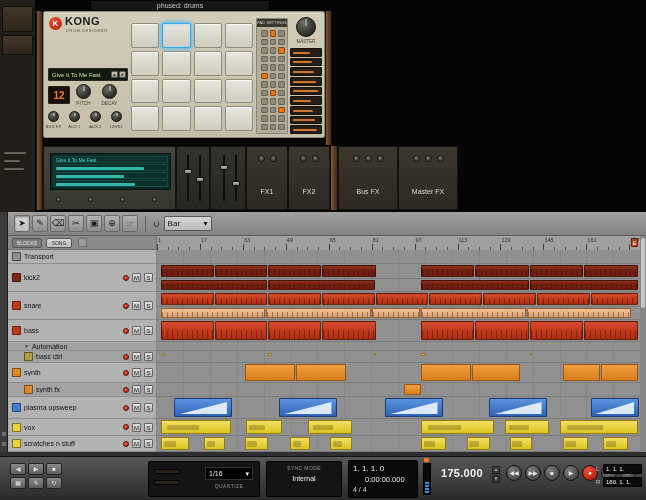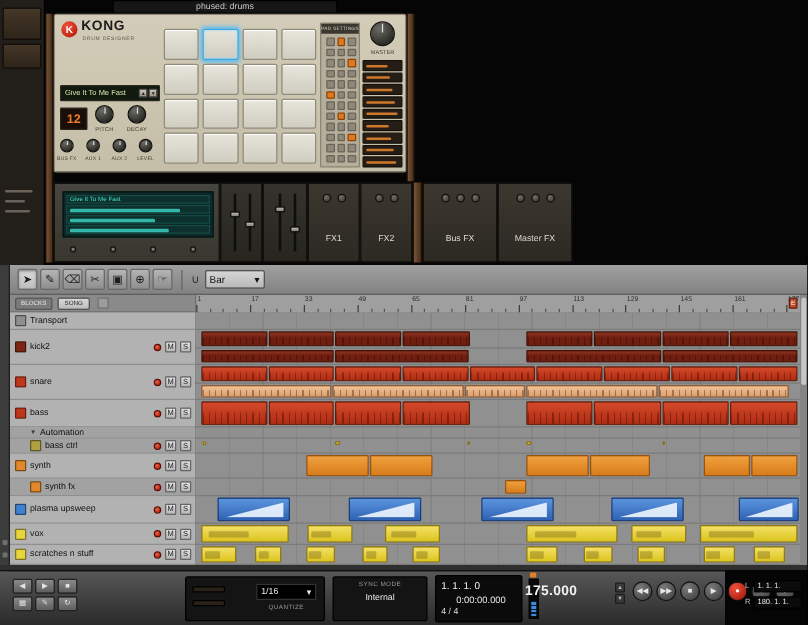--- a/index.html
+++ b/index.html
@@ -125,21 +125,21 @@
   .clip.tan{background:linear-gradient(#f2c295,#dc9f6e);border-color:rgba(110,60,20,.7);}
   .clip.orange{background:linear-gradient(#f0a040,#d87c1a);border-color:rgba(125,65,8,.75);}
   .clip.blue{background:linear-gradient(#5b95de,#2f62b4);border-color:rgba(18,45,100,.8);}
   .clip.blue::after{content:"";position:absolute;left:8%;right:8%;top:18%;bottom:12%;
         background:rgba(238,246,255,.9);clip-path:polygon(0 100%,100% 0,100% 100%);}
   .clip.yellow{background:linear-gradient(#f4e066,#dcc41e);border-color:rgba(115,95,8,.75);}
   .clip.yellow::after{content:"";position:absolute;left:8%;right:45%;top:30%;bottom:22%;background:rgba(85,68,8,.3);border-radius:1px;}
   .clip.tick{background:#e8c84a;border-color:#8a7010;top:22%;bottom:22%;}
 
   
-  #transport{left:0;top:456px;width:580px;height:44px;background:linear-gradient(#575757,#2a2a2a);border-top:1px solid #111;}
+  #transport{left:0;top:456px;width:646px;height:44px;background:linear-gradient(#575757,#2a2a2a);border-top:1px solid #111;}
   #mini-buttons{position:absolute;left:10px;top:6px;width:56px;display:flex;flex-wrap:wrap;gap:2px;}
   .mini-btn{width:16px;height:12px;background:linear-gradient(#8a8a8a,#5e5e5e);border:1px solid #222;border-radius:2px;
         font-size:6px;line-height:10px;text-align:center;color:#e2e2e2;}
   .tpanel{position:absolute;top:4px;height:36px;background:#141414;border:1px solid #000;border-radius:2px;}
   #quant-panel{left:148px;width:112px;}
   .led-row{position:absolute;left:5px;width:26px;height:5px;background:#2a2218;border:1px solid #000;border-radius:1px;}
   #quant-lcd{position:absolute;right:6px;top:5px;width:48px;height:13px;background:#000;border:1px solid #333;
         display:flex;align-items:center;color:#ececec;font-size:7px;padding:0 3px;}
   #quant-value{flex:1;}
   #quant-label{position:absolute;right:6px;top:21px;width:48px;text-align:center;font-size:5px;color:#999;letter-spacing:.4px;}
@@ -147,21 +147,21 @@
   #sync-label{position:absolute;left:0;right:0;top:3px;text-align:center;font-size:5px;color:#9a9a9a;letter-spacing:.4px;}
   #sync-value{position:absolute;left:0;right:0;top:13px;text-align:center;font-size:7px;color:#ececec;}
   #pos-panel{left:348px;top:3px;width:70px;height:38px;background:#0b0b0b;border:1px solid #000;border-radius:2px;padding:3px 4px;}
   #pos-value{font-size:8px;color:#f0f0f0;white-space:nowrap;}
   #time-value{font-size:7.5px;color:#e8e8e8;margin-top:2px;white-space:nowrap;padding-left:12px;}
   #sig-value{font-size:7px;color:#dcdcdc;margin-top:2px;}
   #dsp-meter{left:423px;top:6px;width:8px;height:32px;background:#0a0a0a;border:1px solid #000;}
   #dsp-fill{position:absolute;left:1px;right:1px;bottom:1px;height:40%;
         background:repeating-linear-gradient(0deg,#3a8ae0 0,#3a8ae0 2px,#0a1a30 2px,#0a1a30 3px);}
   #dsp-led{left:424px;top:1px;width:5px;height:4px;background:#e88020;border-radius:1px;}
-  #tempo-display{left:420px;top:10px;width:58px;color:#f2f2f2;font-size:11px;font-weight:bold;letter-spacing:.3px;}
+  #tempo-display{left:441px;top:10px;width:58px;color:#f2f2f2;font-size:11px;font-weight:bold;letter-spacing:.3px;}
   #tempo-spinners{left:492px;top:9px;width:8px;display:flex;flex-direction:column;gap:1px;}
   .spin{font-size:4.5px;color:#bbb;text-align:center;background:#3a3a3a;border:1px solid #1c1c1c;border-radius:1px;line-height:6px;}
   #transport-buttons{position:absolute;left:506px;top:8px;display:flex;gap:3px;align-items:center;}
   .tbtn{width:16px;height:16px;border-radius:50%;background:radial-gradient(circle at 35% 30%,#7a7a7a,#3a3a3a);
         border:1px solid #111;color:#e8e8e8;font-size:6px;line-height:15px;text-align:center;}
   .tbtn.record{background:radial-gradient(circle at 35% 30%,#f05038,#9a1408);color:#fff;}
   .tbtn.lit{color:#f0a030;}
   #loop-lcds{position:absolute;left:596px;top:7px;width:46px;display:flex;flex-direction:column;gap:3px;}
   .loop-row{display:flex;align-items:center;gap:2px;}
   .loop-label{font-size:6px;color:#c0c0c0;width:5px;}

